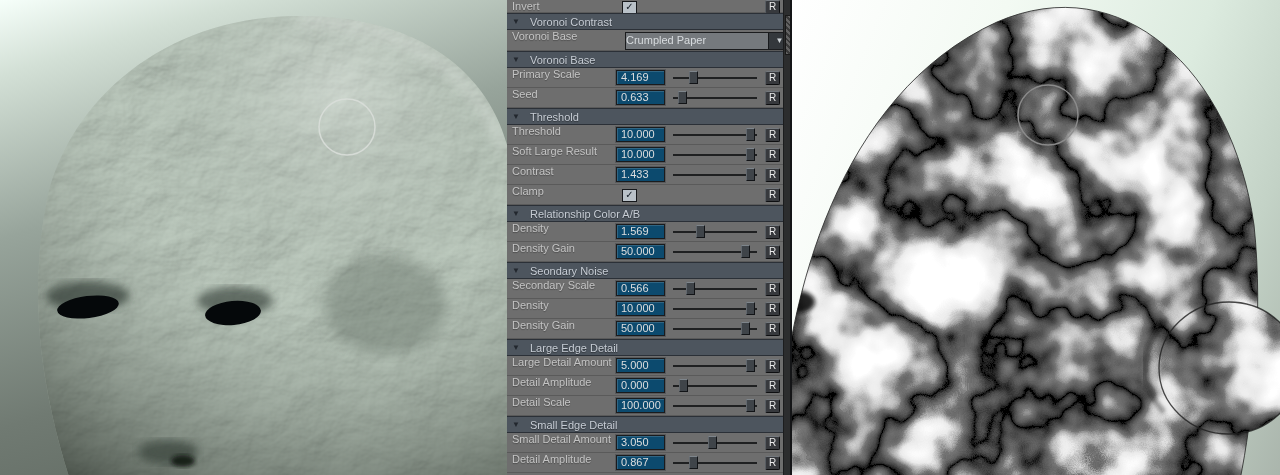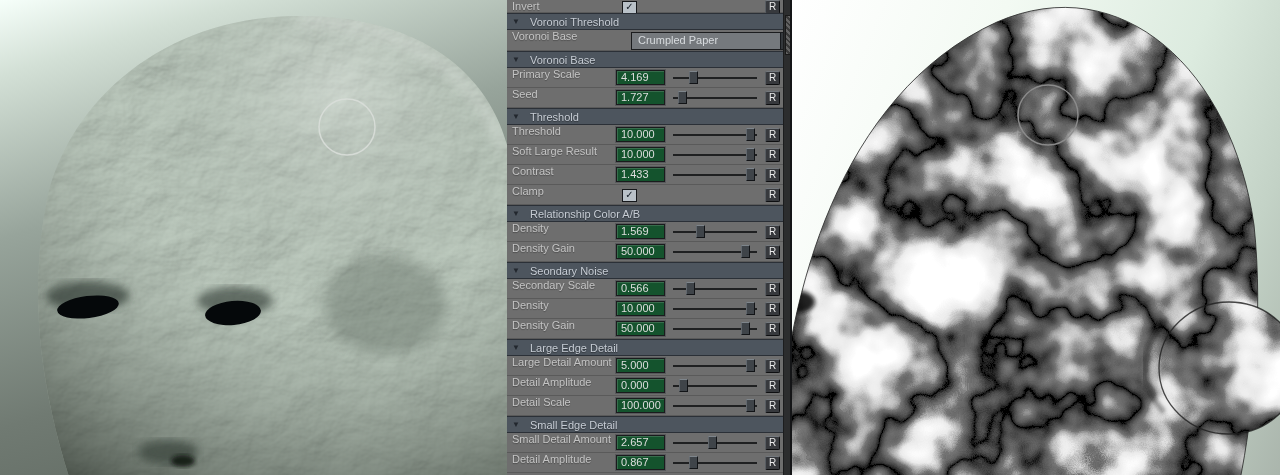--- a/index.html
+++ b/index.html
@@ -22,37 +22,37 @@
   .prow.clip{height:13px;}
   .prow.dd{height:21px;}
   .phead{position:relative;height:17px;background:#4d555e;color:#c6ccd4;
          border-top:1px solid #2b3037;border-bottom:1px solid #2b3037;box-sizing:border-box;
          display:flex;align-items:center;}
   .tri{color:#22272e;font-size:8px;margin:0 0 0 5px;width:18px;}
   .hlabel{font-size:11px;text-shadow:0 1px 1px rgba(0,0,0,.4);}
   .plabel{color:#c3c3c3;font-size:11px;padding-left:5px;text-shadow:0 1px 1px rgba(0,0,0,.3);
           white-space:nowrap;overflow:hidden;}
   .valuebox{position:absolute;left:109px;top:2px;width:43px;height:13px;
-            background:#14532d;border:1px solid #1a1b1d;
+            background:#0c4a6e;border:1px solid #1a1b1d;
             box-shadow:0 0 0 1px #57595b, inset 1px 1px 0 rgba(255,255,255,.15);
             color:#dedede;font-size:11px;line-height:13px;padding-left:4px;}
   .slider{position:absolute;left:164px;top:0;width:88px;height:100%;}
   .strack{position:absolute;left:2px;right:2px;top:50%;margin-top:-1px;height:2px;background:#1f2021;}
   .shandle{position:absolute;top:50%;margin-top:-7px;width:9px;height:13px;background:#3f4449;
            border:1px solid #121417;border-top-color:#7e858b;border-left-color:#62686e;box-sizing:border-box;}
   .rbtn{position:absolute;left:258px;top:3px;width:15px;height:14px;background:#37393d;
         color:#e9e9e9;font-size:10px;line-height:12px;text-align:center;border-radius:2px;
         border:1px solid #0e0f11;border-top-color:#73787d;border-left-color:#595e63;box-sizing:border-box;
         cursor:pointer;}
   .prow.clip .rbtn{top:0;}
   .checkbox{position:absolute;left:115px;top:4px;width:13px;height:11px;background:#b9c1c8;
             border:1px solid #16181b;color:#121a24;font-size:10px;line-height:10px;text-align:center;}
   .prow.clip .checkbox{top:1px;}
-  .dropdown{position:absolute;left:124px;top:2px;width:164px;height:16px;background:#75797d;
-            border:1px solid #1b1c1e;color:#d8dcdf;font-size:11px;line-height:15px;padding-left:6px;
+  .dropdown{position:absolute;left:118px;top:2px;width:164px;height:16px;background:#75797d;
+            border:1px solid #1b1c1e;color:#d8dcdf;font-size:11px;line-height:15px;
             box-sizing:content-box;}
   .ddarrow{position:absolute;right:0;top:0;width:21px;height:16px;background:#34383c;
            border-left:1px solid #17191c;color:#ced3d7;text-align:center;font-size:8px;line-height:16px;}
   .scrollbar{position:relative;width:7px;height:475px;background:#2c2d2e;border-left:1px solid #1c1d1e;box-sizing:border-box;}
   .sthumb{position:absolute;left:1px;width:5px;
           background:repeating-linear-gradient(45deg,#626262 0 2px,#383838 2px 4px);
           border:1px solid #191919;}
 </style>
 </head>
 <body>
@@ -107,42 +107,42 @@
 
   <div class="panel">
     <div class="rows" id="rows">
         <div class="prow clip">
           <span class="plabel">Invert</span>
           <div class="checkbox">✓</div>
           <div class="rbtn">R</div>
         </div>
         <div class="phead">
           <span class="tri">▼</span>
-          <span class="hlabel">Voronoi Threshold</span>
+          <span class="hlabel">Voronoi Contrast</span>
         </div>
         <div class="prow dd">
           <span class="plabel">Voronoi Base</span>
           <div class="dropdown">Crumpled Paper<div class="ddarrow">▼</div></div>
         </div>
         <div class="phead">
           <span class="tri">▼</span>
           <span class="hlabel">Voronoi Base</span>
         </div>
         <div class="prow">
           <span class="plabel">Primary Scale</span>
           <div class="valuebox">4.169</div>
           <div class="slider">
             <div class="strack"></div>
             <div class="shandle" style="left: 17.75px;"></div>
           </div>
           <div class="rbtn">R</div>
         </div>
         <div class="prow">
           <span class="plabel">Seed</span>
-          <div class="valuebox">1.727</div>
+          <div class="valuebox">0.633</div>
           <div class="slider">
             <div class="strack"></div>
             <div class="shandle" style="left: 7.25px;"></div>
           </div>
           <div class="rbtn">R</div>
         </div>
         <div class="phead">
           <span class="tri">▼</span>
           <span class="hlabel">Threshold</span>
         </div>
@@ -261,21 +261,21 @@
             <div class="shandle" style="left: 74.75px;"></div>
           </div>
           <div class="rbtn">R</div>
         </div>
         <div class="phead">
           <span class="tri">▼</span>
           <span class="hlabel">Small Edge Detail</span>
         </div>
         <div class="prow">
           <span class="plabel">Small Detail Amount</span>
-          <div class="valuebox">2.657</div>
+          <div class="valuebox">3.050</div>
           <div class="slider">
             <div class="strack"></div>
             <div class="shandle" style="left: 36.5px;"></div>
           </div>
           <div class="rbtn">R</div>
         </div>
         <div class="prow">
           <span class="plabel">Detail Amplitude</span>
           <div class="valuebox">0.867</div>
           <div class="slider">

